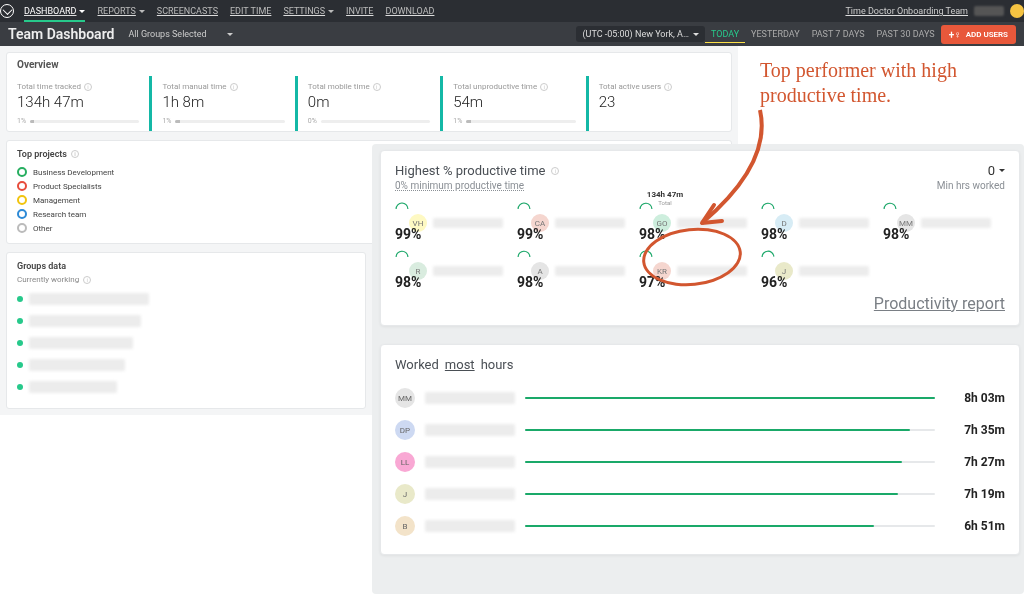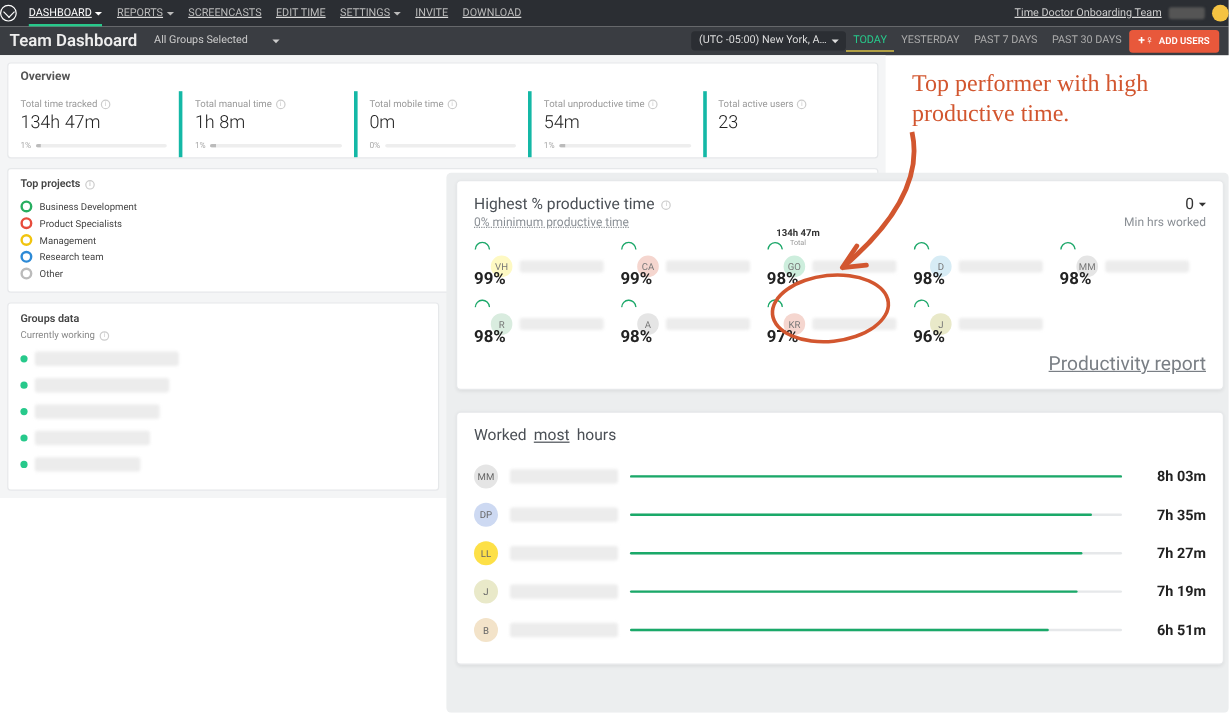--- a/index.html
+++ b/index.html
@@ -428,21 +428,21 @@
         </div>
         <div class="wm-row">
           <span class="wm-avatar" style="background:#cdd9f2">DP</span>
   <span class="wm-name"></span>
   <div class="wm-bar">
             <div class="wm-fill" style="width:94%"></div>
           </div>
   <span class="wm-val">7h 35m</span>
         </div>
         <div class="wm-row">
-          <span class="wm-avatar" style="background:#fde047">LL</span>
+          <span class="wm-avatar" style="background:#f9a8d4">LL</span>
   <span class="wm-name"></span>
   <div class="wm-bar">
             <div class="wm-fill" style="width:92%"></div>
           </div>
   <span class="wm-val">7h 27m</span>
         </div>
         <div class="wm-row">
           <span class="wm-avatar" style="background:#e9e9c9">J</span>
   <span class="wm-name"></span>
   <div class="wm-bar">

